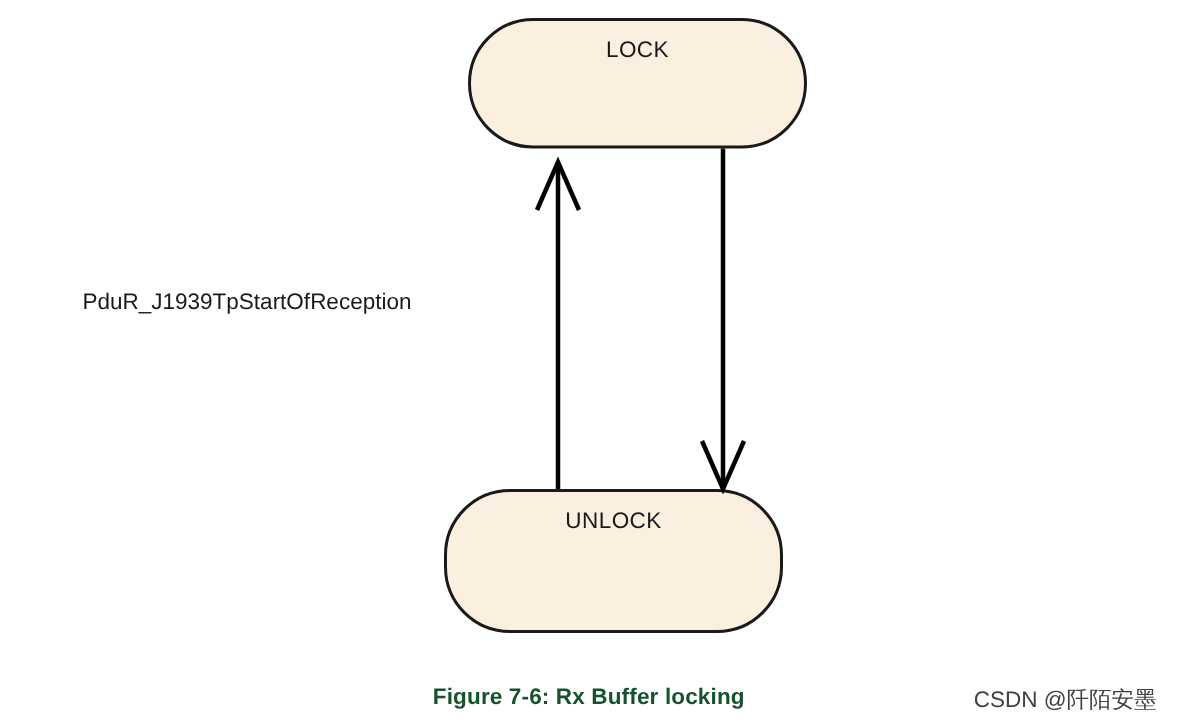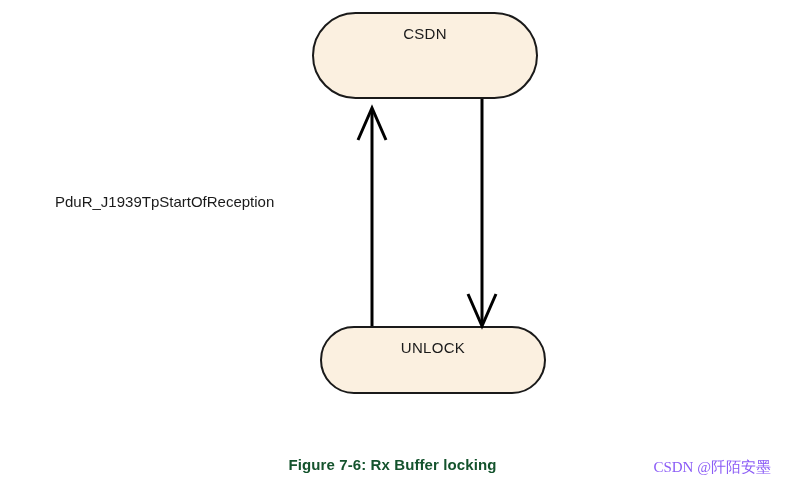--- a/index.html
+++ b/index.html
@@ -29,24 +29,24 @@
     border-radius: 44px;
     display: block;
   }
   #state-lock {
     left: 312px;
     top: 12px;
     width: 226px;
     height: 87px;
   }
   #state-unlock {
-    left: 320px;
+    left: 296px;
     top: 326px;
     width: 226px;
-    height: 68px;
+    height: 96px;
   }
   .state-label {
     position: absolute;
     left: 0;
     right: 0;
     top: 11px;
     text-align: center;
     font-family: "Liberation Sans", sans-serif;
     font-size: 15px;
     line-height: 18px;
@@ -101,35 +101,35 @@
     line-height: 20px;
     color: #14532d;
     letter-spacing: 0.1px;
   }
 
   
   #watermark {
     position: absolute;
     right: 14px;
     top: 457px;
-    font-family: Liberation Serif, serif;
+    font-family: Liberation Sans, sans-serif;
     font-size: 15px;
     line-height: 20px;
-    color: #8b5cf6;
+    color: #404040;
     white-space: nowrap;
     user-select: none;
   }
 </style>
 </head>
 <body>
 
 <div id="canvas">
 
   <div class="state-box" id="state-lock">
-    <span class="state-label">CSDN</span>
+    <span class="state-label">LOCK</span>
   </div>
 
   <div class="state-box" id="state-unlock">
     <span class="state-label">UNLOCK</span>
   </div>
 
   <svg id="arrow-layer" viewBox="0 0 785 483">
 
     <g>
       <line x1="372" y1="326" x2="372" y2="109" stroke="#000000" stroke-width="3"></line>

